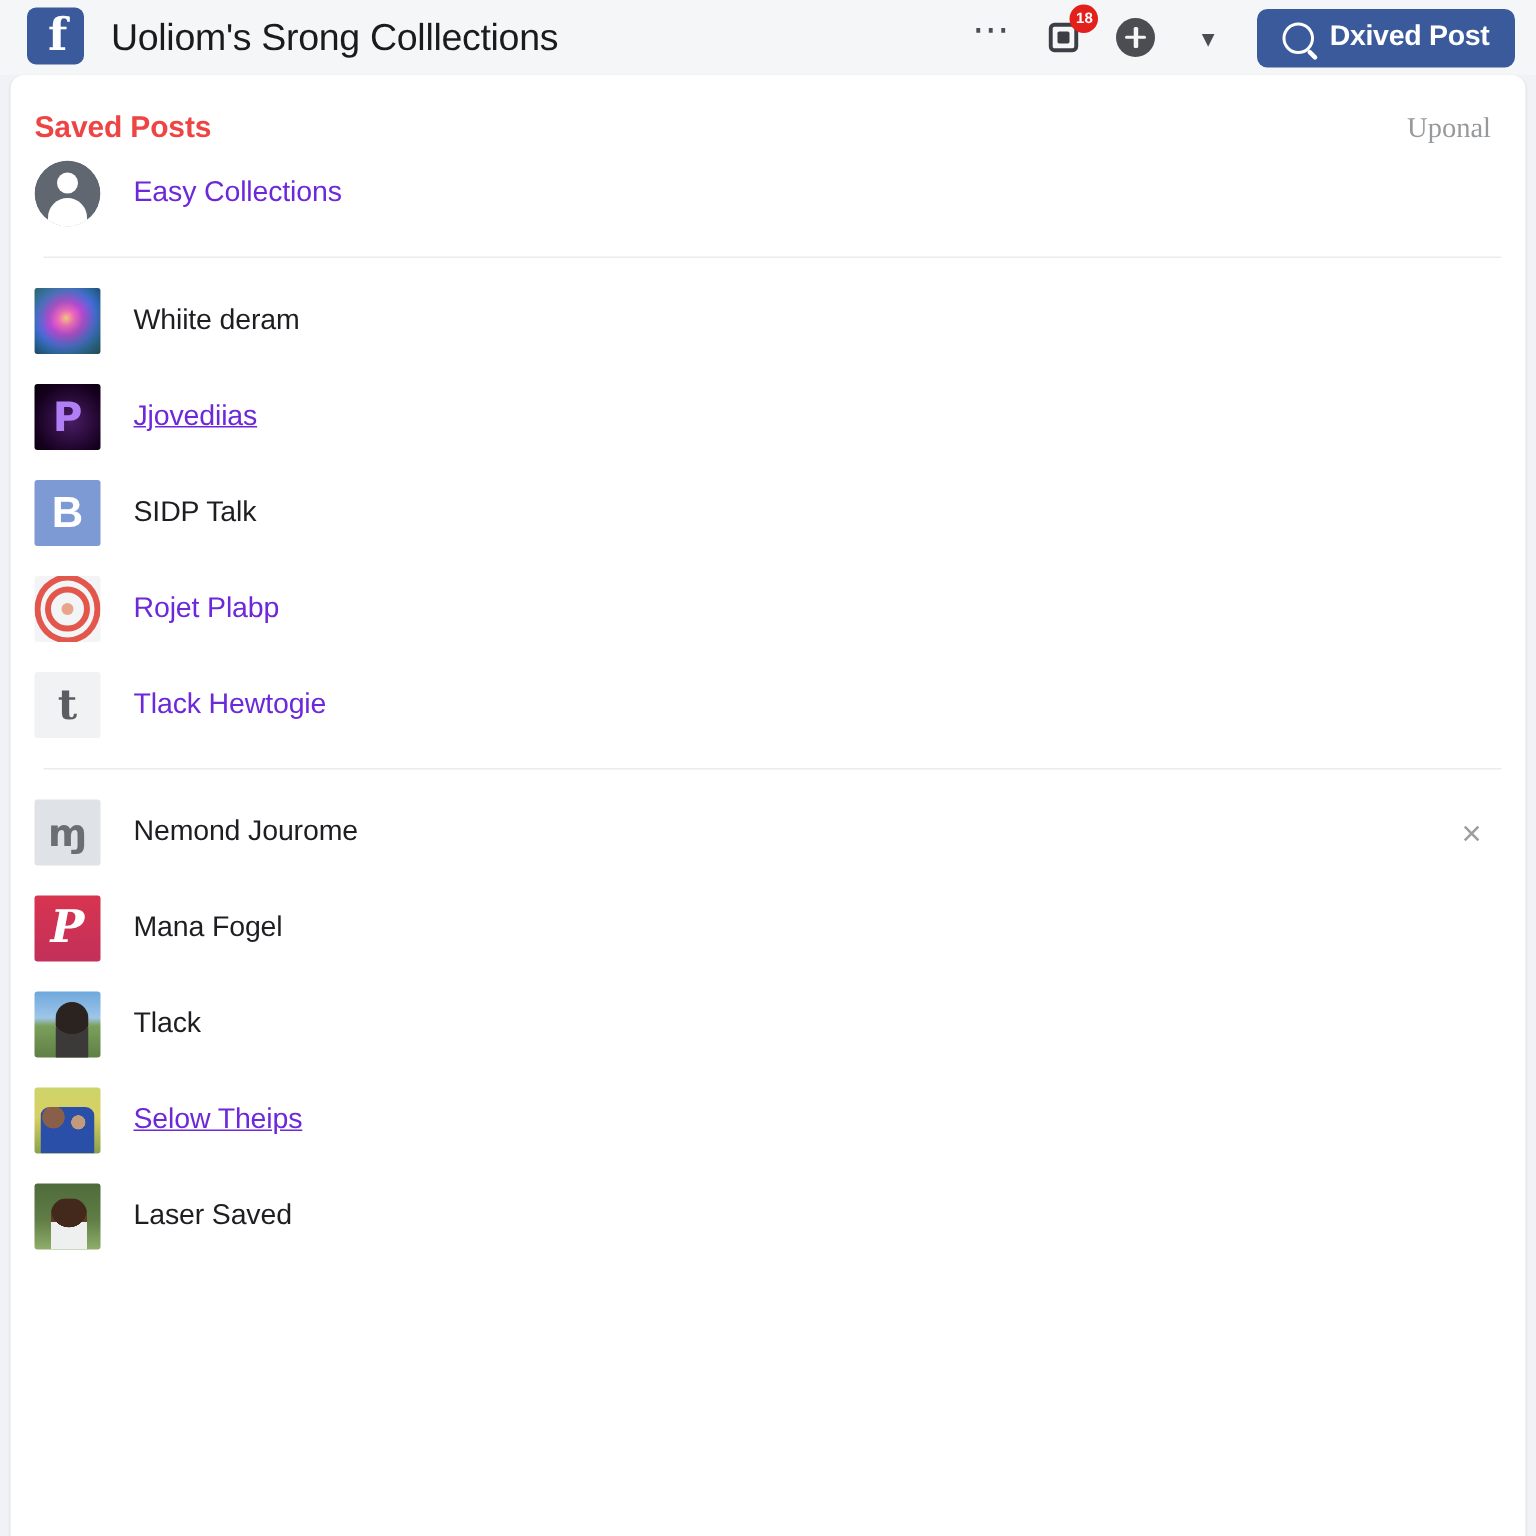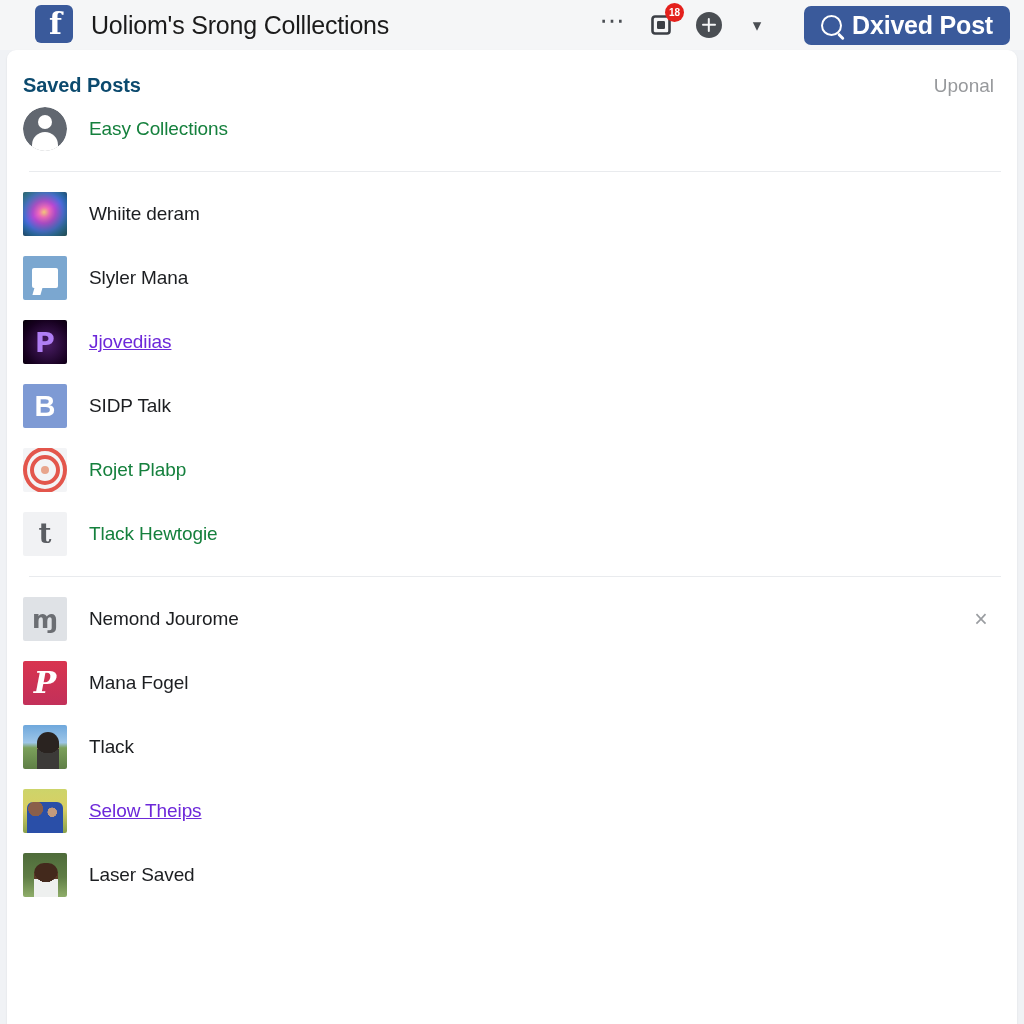--- a/index.html
+++ b/index.html
@@ -17,21 +17,21 @@
 
   
   .topbar {
     position: absolute;
     left: 0; top: 0;
     width: 1024px;
     height: 50px;
     background: #f5f6f7;
     display: flex;
     align-items: center;
-    padding: 0 14px 0 35px;
+    padding: 0 14px 0 18px;
     box-sizing: border-box;
   }
   .fb-logo {
     width: 38px; height: 38px;
     background: #3a5a9b;
     border-radius: 6px;
     position: relative;
     flex: 0 0 auto;
     margin-top: -2px;
   }
@@ -125,26 +125,25 @@
   .primary-btn {
     display: flex;
     align-items: center;
     gap: 10px;
     background: #3a5a9b;
     color: #fff;
     border: none;
     border-radius: 7px;
     height: 39px;
     padding: 0 17px;
-    font-size: 25px;
+    font-size: 19px;
     font-weight: bold;
     font-family: "Liberation Sans", sans-serif;
     letter-spacing: -0.2px;
     white-space: nowrap;
-    margin-left: 14px;
   }
   .search-glyph {
     width: 17px; height: 17px;
     border: 2.6px solid #ffffff;
     border-radius: 50%;
     position: relative;
     flex: 0 0 auto;
   }
   .search-glyph::after {
     content: "";
@@ -170,27 +169,28 @@
     overflow: hidden;
   }
   .card-head {
     display: flex;
     align-items: baseline;
     padding: 24px 23px 0 16px;
   }
   .card-title {
     font-size: 20px;
     font-weight: bold;
-    color: #0c4a6e;
+    color: #ef4444;
     letter-spacing: -0.1px;
   }
   .card-action {
     margin-left: auto;
     font-size: 19px;
     color: #97999c;
+    font-family: Liberation Serif, serif;
   }
 
   .list { padding: 0; margin: 0; list-style: none; }
 
   .row {
     display: flex;
     align-items: center;
     height: 64px;
     padding: 0 23px 0 16px;
     box-sizing: border-box;
@@ -204,21 +204,21 @@
     position: relative;
     background: #f2f3f5;
   }
   .row-label {
     margin-left: 22px;
     font-size: 19px;
     color: #1c1e21;
     letter-spacing: -0.1px;
     white-space: nowrap;
   }
-  .row-label.link { color: #15803d; }
+  .row-label.link { color: #6d28d9; }
   .row-label.link-underline { color: #6d28d9; text-decoration: underline; }
 
   .row-close {
     margin-left: auto;
     color: #9a9da1;
     font-size: 23px;
     line-height: 1;
     width: 26px;
     text-align: center;
   }
@@ -497,26 +497,20 @@
           <span class="av-body"></span>
         </span>
         <span class="row-label link">Easy Collections</span>
       </li>
       <li class="divider"></li>
       <li class="row">
         <span class="thumb th-nebula"></span>
         <span class="row-label">Whiite deram</span>
       </li>
       <li class="row">
-        <span class="thumb th-flag">
-          <span class="fl"></span>
-        </span>
-        <span class="row-label">Slyler Mana</span>
-      </li>
-      <li class="row">
         <span class="thumb th-dark-p">
           <span>P</span>
         </span>
         <span class="row-label link-underline">Jjovediias</span>
       </li>
       <li class="row">
         <span class="thumb th-b">
           <span>B</span>
         </span>
         <span class="row-label">SIDP Talk</span>

